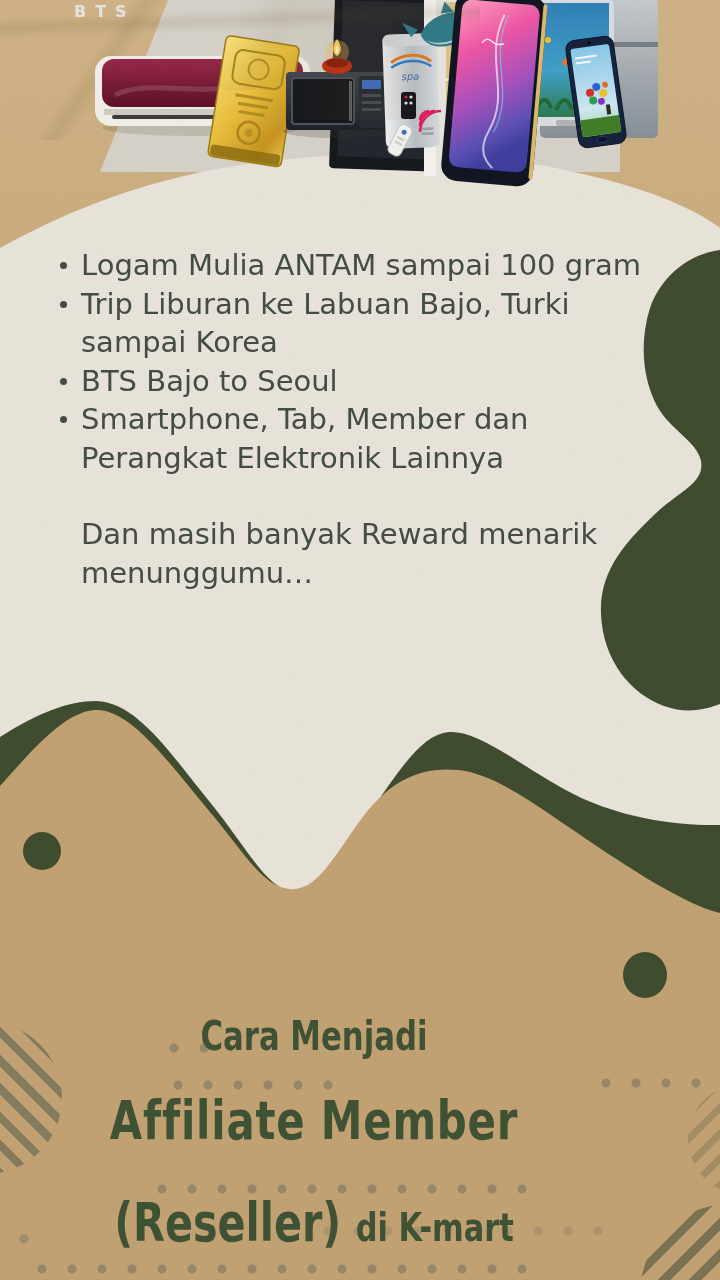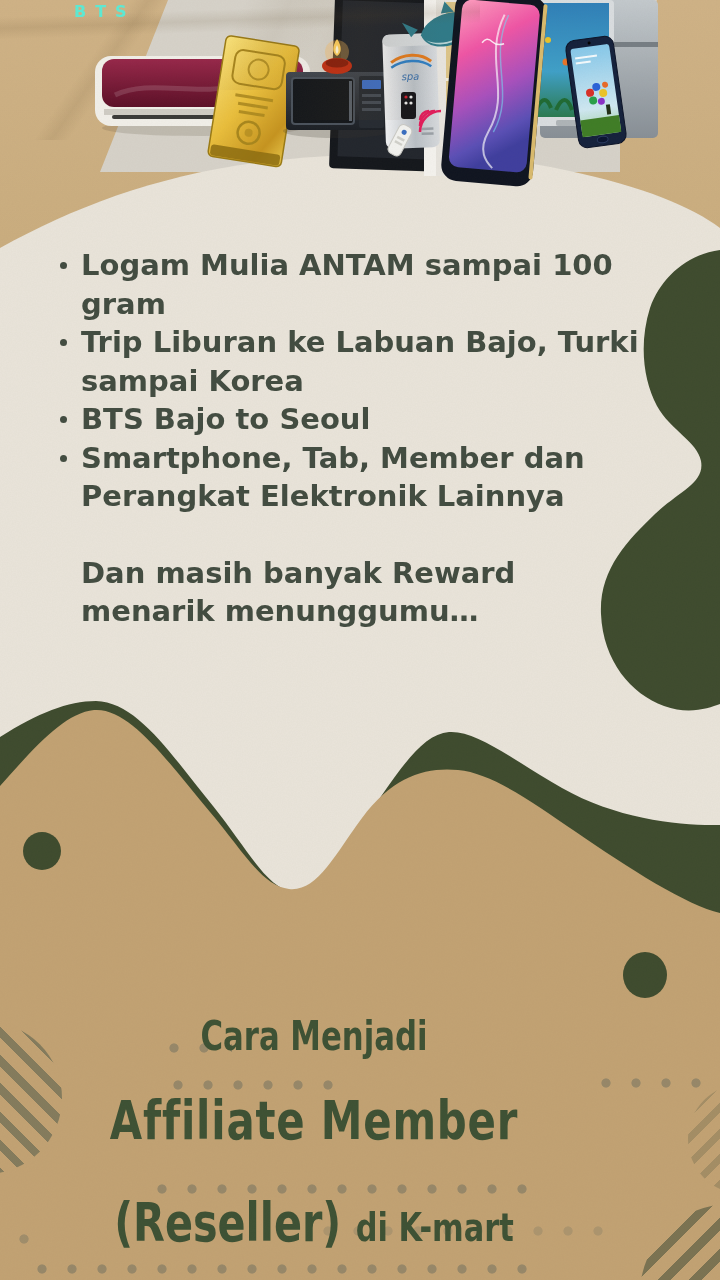--- a/index.html
+++ b/index.html
@@ -14,25 +14,25 @@
   .crease.c2{left:0;top:940;width:480px;height:40px;
     background:linear-gradient(178deg,transparent 30%,rgba(92,72,42,.12) 50%,transparent 70%);}
   .crease.c3{left:180;top:1130;width:540px;height:90px;
     background:linear-gradient(115deg,transparent 42%,rgba(92,72,42,.08) 50%,transparent 58%);}
   .crease.c4{left:0;top:120;width:200px;height:140px;
     background:linear-gradient(125deg,transparent 44%,rgba(92,72,42,.10) 50%,transparent 56%);}
   svg.layer{position:absolute;left:0;top:0;overflow:visible;}
 
   
   .brand{position:absolute;left:74px;top:2px;font-size:16px;font-weight:bold;
-    letter-spacing:9px;color:#5eead4;}
+    letter-spacing:9px;color:#e5e5e5;}
 
   
   .rewards{position:absolute;left:58px;top:246px;width:592px;color:#424c41;
-    font-size:29px;line-height:38.5px;font-weight:bold;}
+    font-size:29px;line-height:38.5px;}
   .rewards ul{margin:0;padding:0;list-style:none;}
   .rewards li{position:relative;padding-left:23px;}
   .rewards li::before{content:"";position:absolute;left:2px;top:16px;width:7px;height:7px;
     border-radius:50%;background:#424c41;}
   .rewards .closing{margin:38px 0 8px 0;padding-left:23px;}
 
   
   .heading-line{position:absolute;left:0;width:628px;text-align:center;color:#3d5134;
     font-weight:bold;}
   .h1{top:1012px;font-size:41px;transform:scaleX(.75);}

